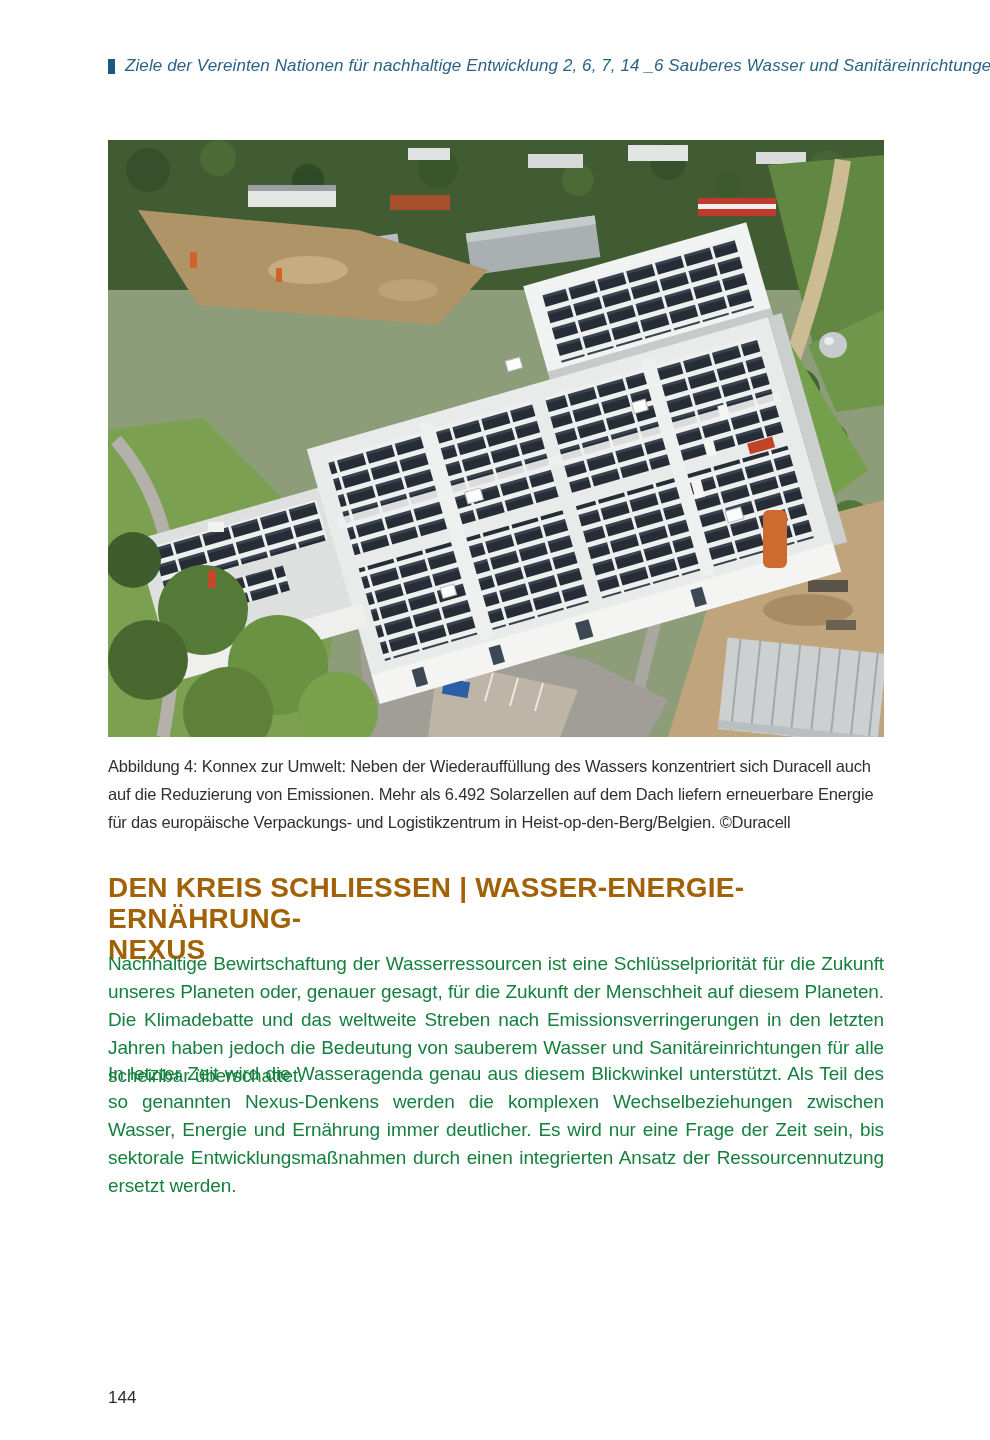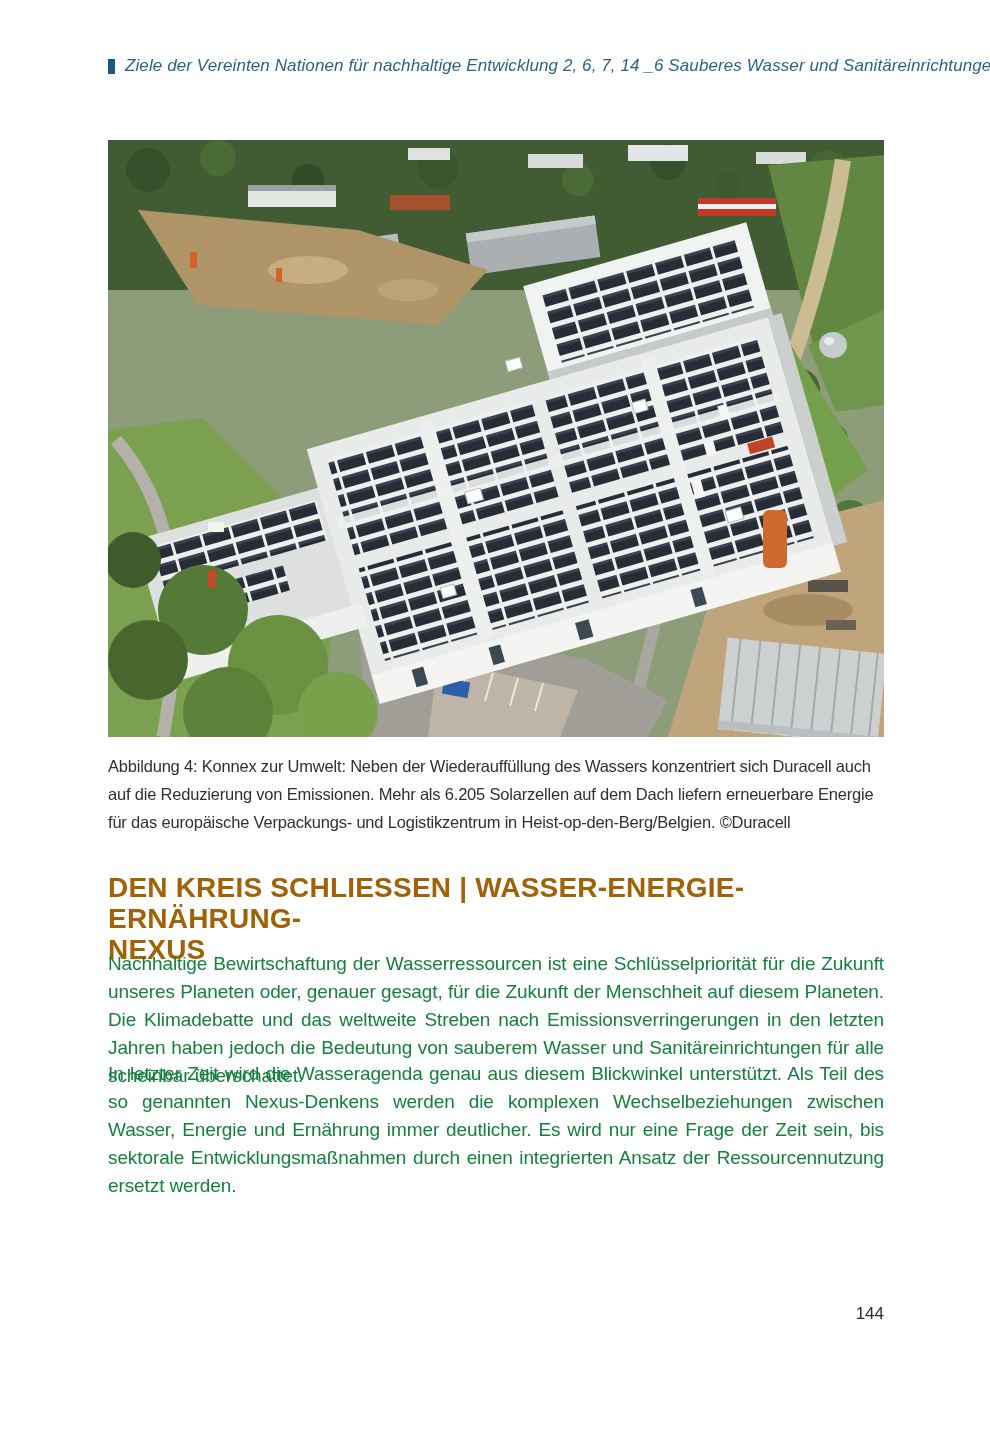--- a/index.html
+++ b/index.html
@@ -32,21 +32,21 @@
     line-height: 31px; letter-spacing: 0.2px; white-space: pre-line;
   }
 
   .para {
     font-size: 19px; line-height: 28px; color: #15803d;
     text-align: justify; letter-spacing: -0.1px; hyphens: auto;
   }
   .para1 { top: 950px; }
   .para2 { top: 1060px; }
 
-  .pagenum { top: 1304px; font-size: 17px; color: #2b2b29; text-align: right; }
+  .pagenum { top: 1388px; font-size: 17px; color: #2b2b29; }
 </style>
 </head>
 <body>
 
 <div class="sheet">
 
   <div class="block hdr">
     <span class="hdr-marker"></span>
     <span class="hdr-text">Ziele der Vereinten Nationen für nachhaltige Entwicklung 2, 6, 7, 14 _6 Sauberes Wasser und Sanitäreinrichtungen</span>
   </div>
@@ -196,21 +196,21 @@
           <line x1="708" y1="505" x2="708" y2="597"></line>
             <line x1="728" y1="505" x2="728" y2="597"></line>
           <line x1="748" y1="505" x2="748" y2="597"></line>
             <line x1="766" y1="505" x2="766" y2="597"></line>
         </g>
         <rect x="615" y="588" width="160" height="8" fill="#b9bec0"></rect>
       </g>
     </svg>
   </div>
 
-  <div class="block caption">Abbildung 4: Konnex zur Umwelt: Neben der Wiederauffüllung des Wassers konzentriert sich Duracell auch auf die Reduzierung von Emissionen. Mehr als 6.205 Solarzellen auf dem Dach liefern erneuerbare Energie für das europäische Verpackungs- und Logistikzentrum in Heist-op-den-Berg/Belgien. ©Duracell</div>
+  <div class="block caption">Abbildung 4: Konnex zur Umwelt: Neben der Wiederauffüllung des Wassers konzentriert sich Duracell auch auf die Reduzierung von Emissionen. Mehr als 6.492 Solarzellen auf dem Dach liefern erneuerbare Energie für das europäische Verpackungs- und Logistikzentrum in Heist-op-den-Berg/Belgien. ©Duracell</div>
 
   <h1 class="block heading" style="margin:0">DEN KREIS SCHLIESSEN | WASSER-ENERGIE-ERNÄHRUNG-
 NEXUS</h1>
 
   <p class="block para para1" style="margin:0">Nachhaltige Bewirtschaftung der Wasserressourcen ist eine Schlüsselpriorität für die Zukunft unseres Planeten oder, genauer gesagt, für die Zukunft der Menschheit auf diesem Planeten. Die Klimadebatte und das weltweite Streben nach Emissionsverringerungen in den letzten Jahren haben jedoch die Bedeutung von sauberem Wasser und Sanitäreinrichtungen für alle scheinbar überschattet.</p>
   <p class="block para para2" style="margin:0">In letzter Zeit wird die Wasseragenda genau aus diesem Blickwinkel unterstützt. Als Teil des so genannten Nexus-Denkens werden die komplexen Wechselbeziehungen zwischen Wasser, Energie und Ernährung immer deutlicher. Es wird nur eine Frage der Zeit sein, bis sektorale Entwicklungsmaßnahmen durch einen integrierten Ansatz der Ressourcennutzung ersetzt werden.</p>
 
   <div class="block pagenum">144</div>
 
 </div>

